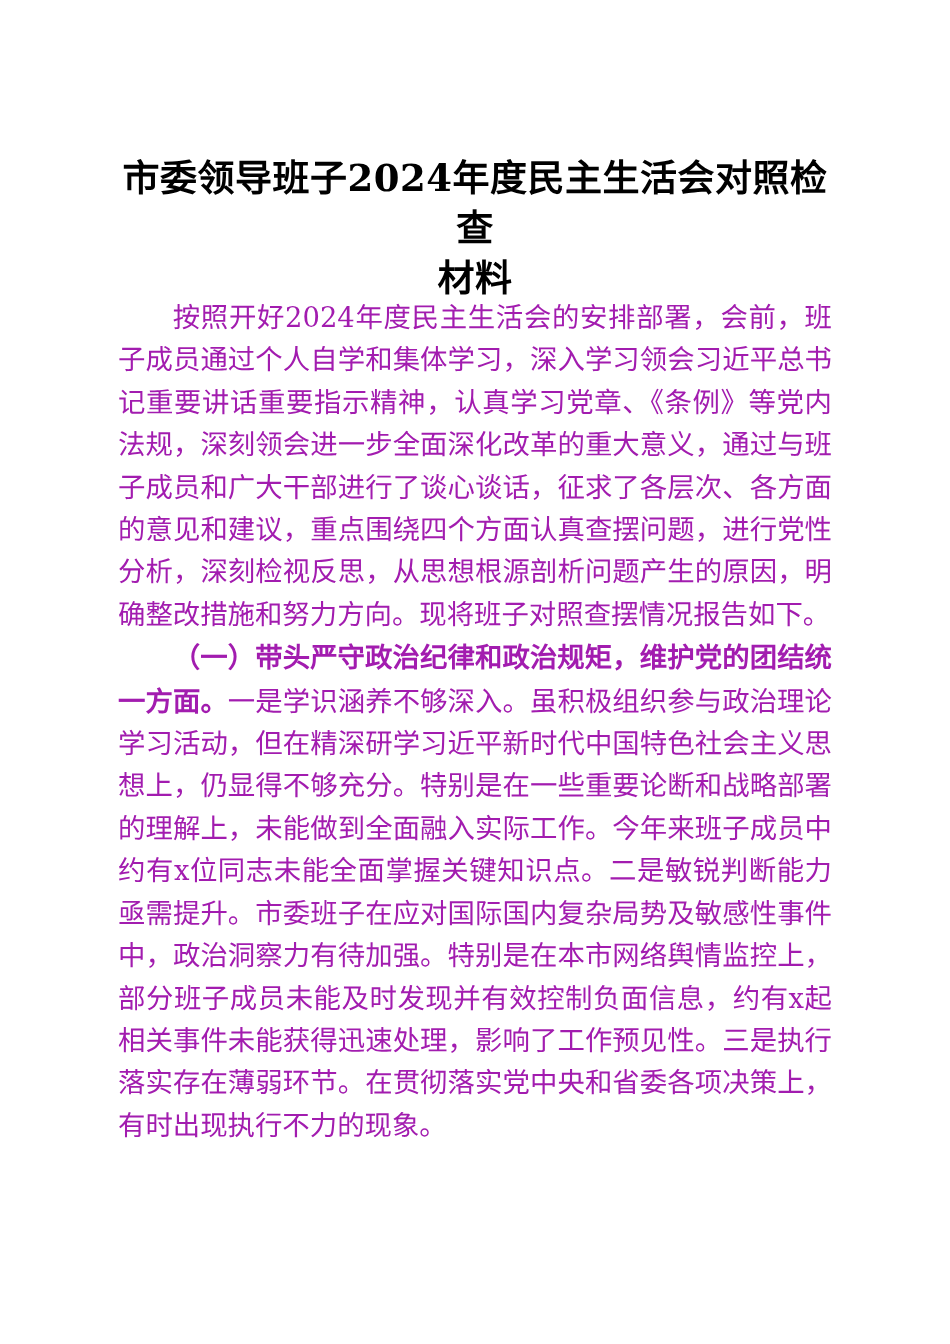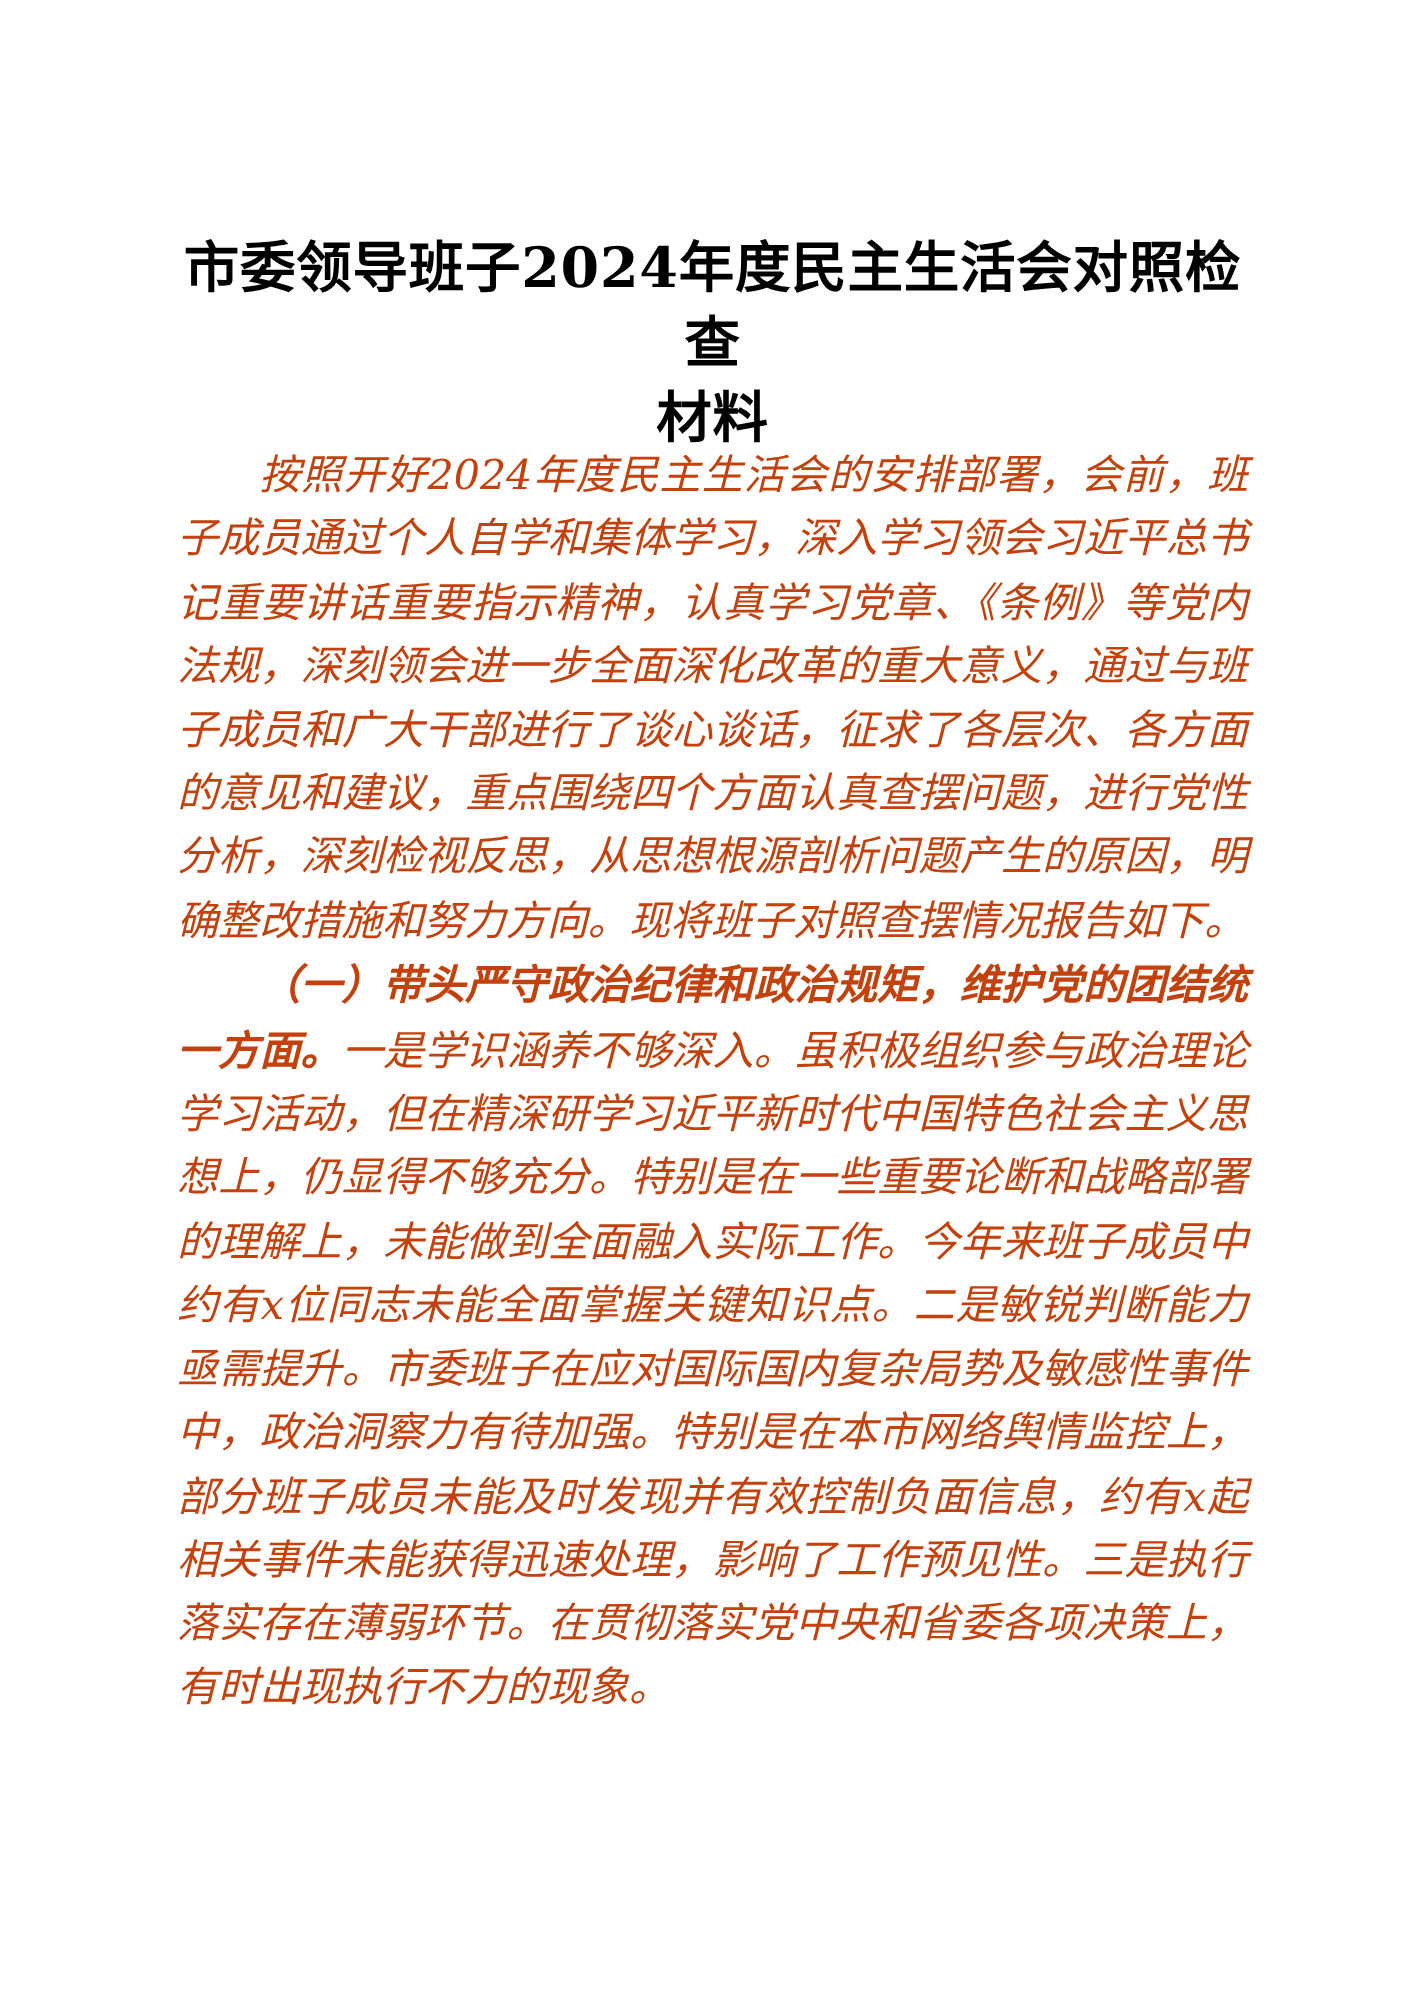--- a/index.html
+++ b/index.html
@@ -64,24 +64,23 @@
   p.para,
   p.heading-1,
   p.heading-2 {
     margin: 0;
     padding: 0;
     font-size: 27.4px;
     line-height: 42.4px;
     text-align: justify;
     text-justify: inter-ideograph;
     text-align-last: left;
-    color: #c2410c;
+    color: #a21caf;
     word-break: break-all;
     letter-spacing: 0px;
-    font-style: italic;
   }
 
   p.para {
     font-family: "DejaVu Serif", "Liberation Serif", serif;
     font-weight: 400;
     text-indent: 2em;
   }
 
   
   p.heading-1 {

